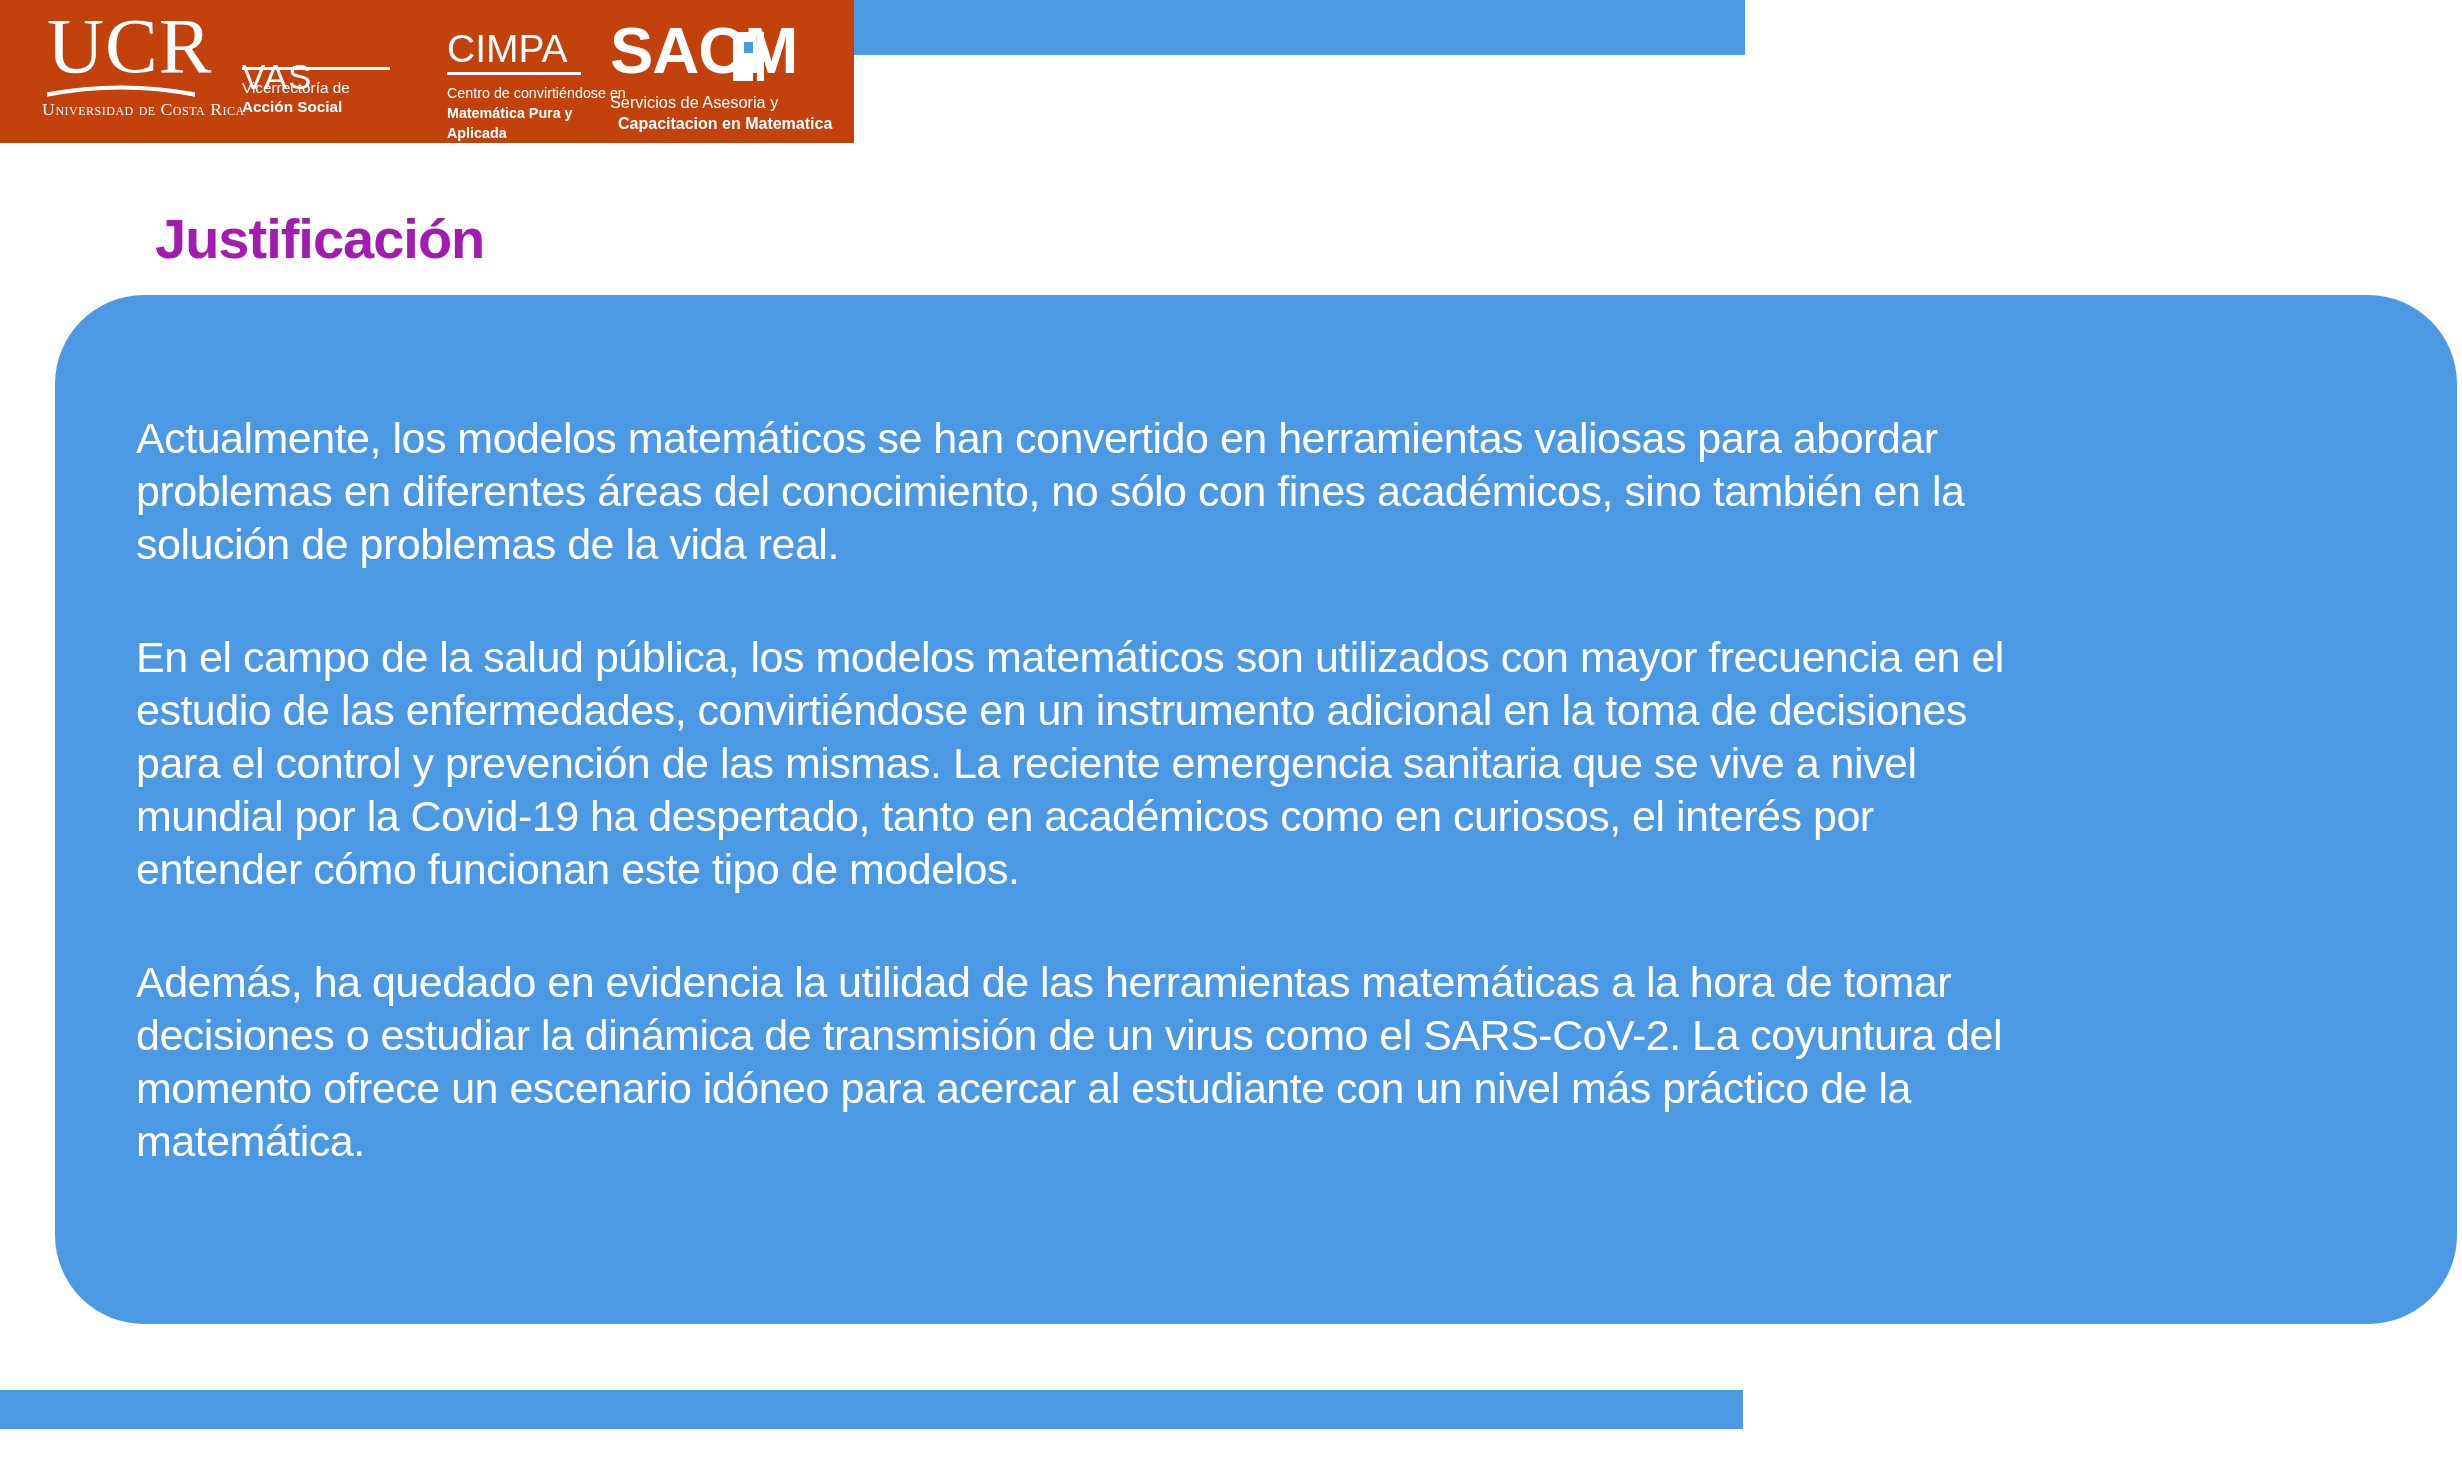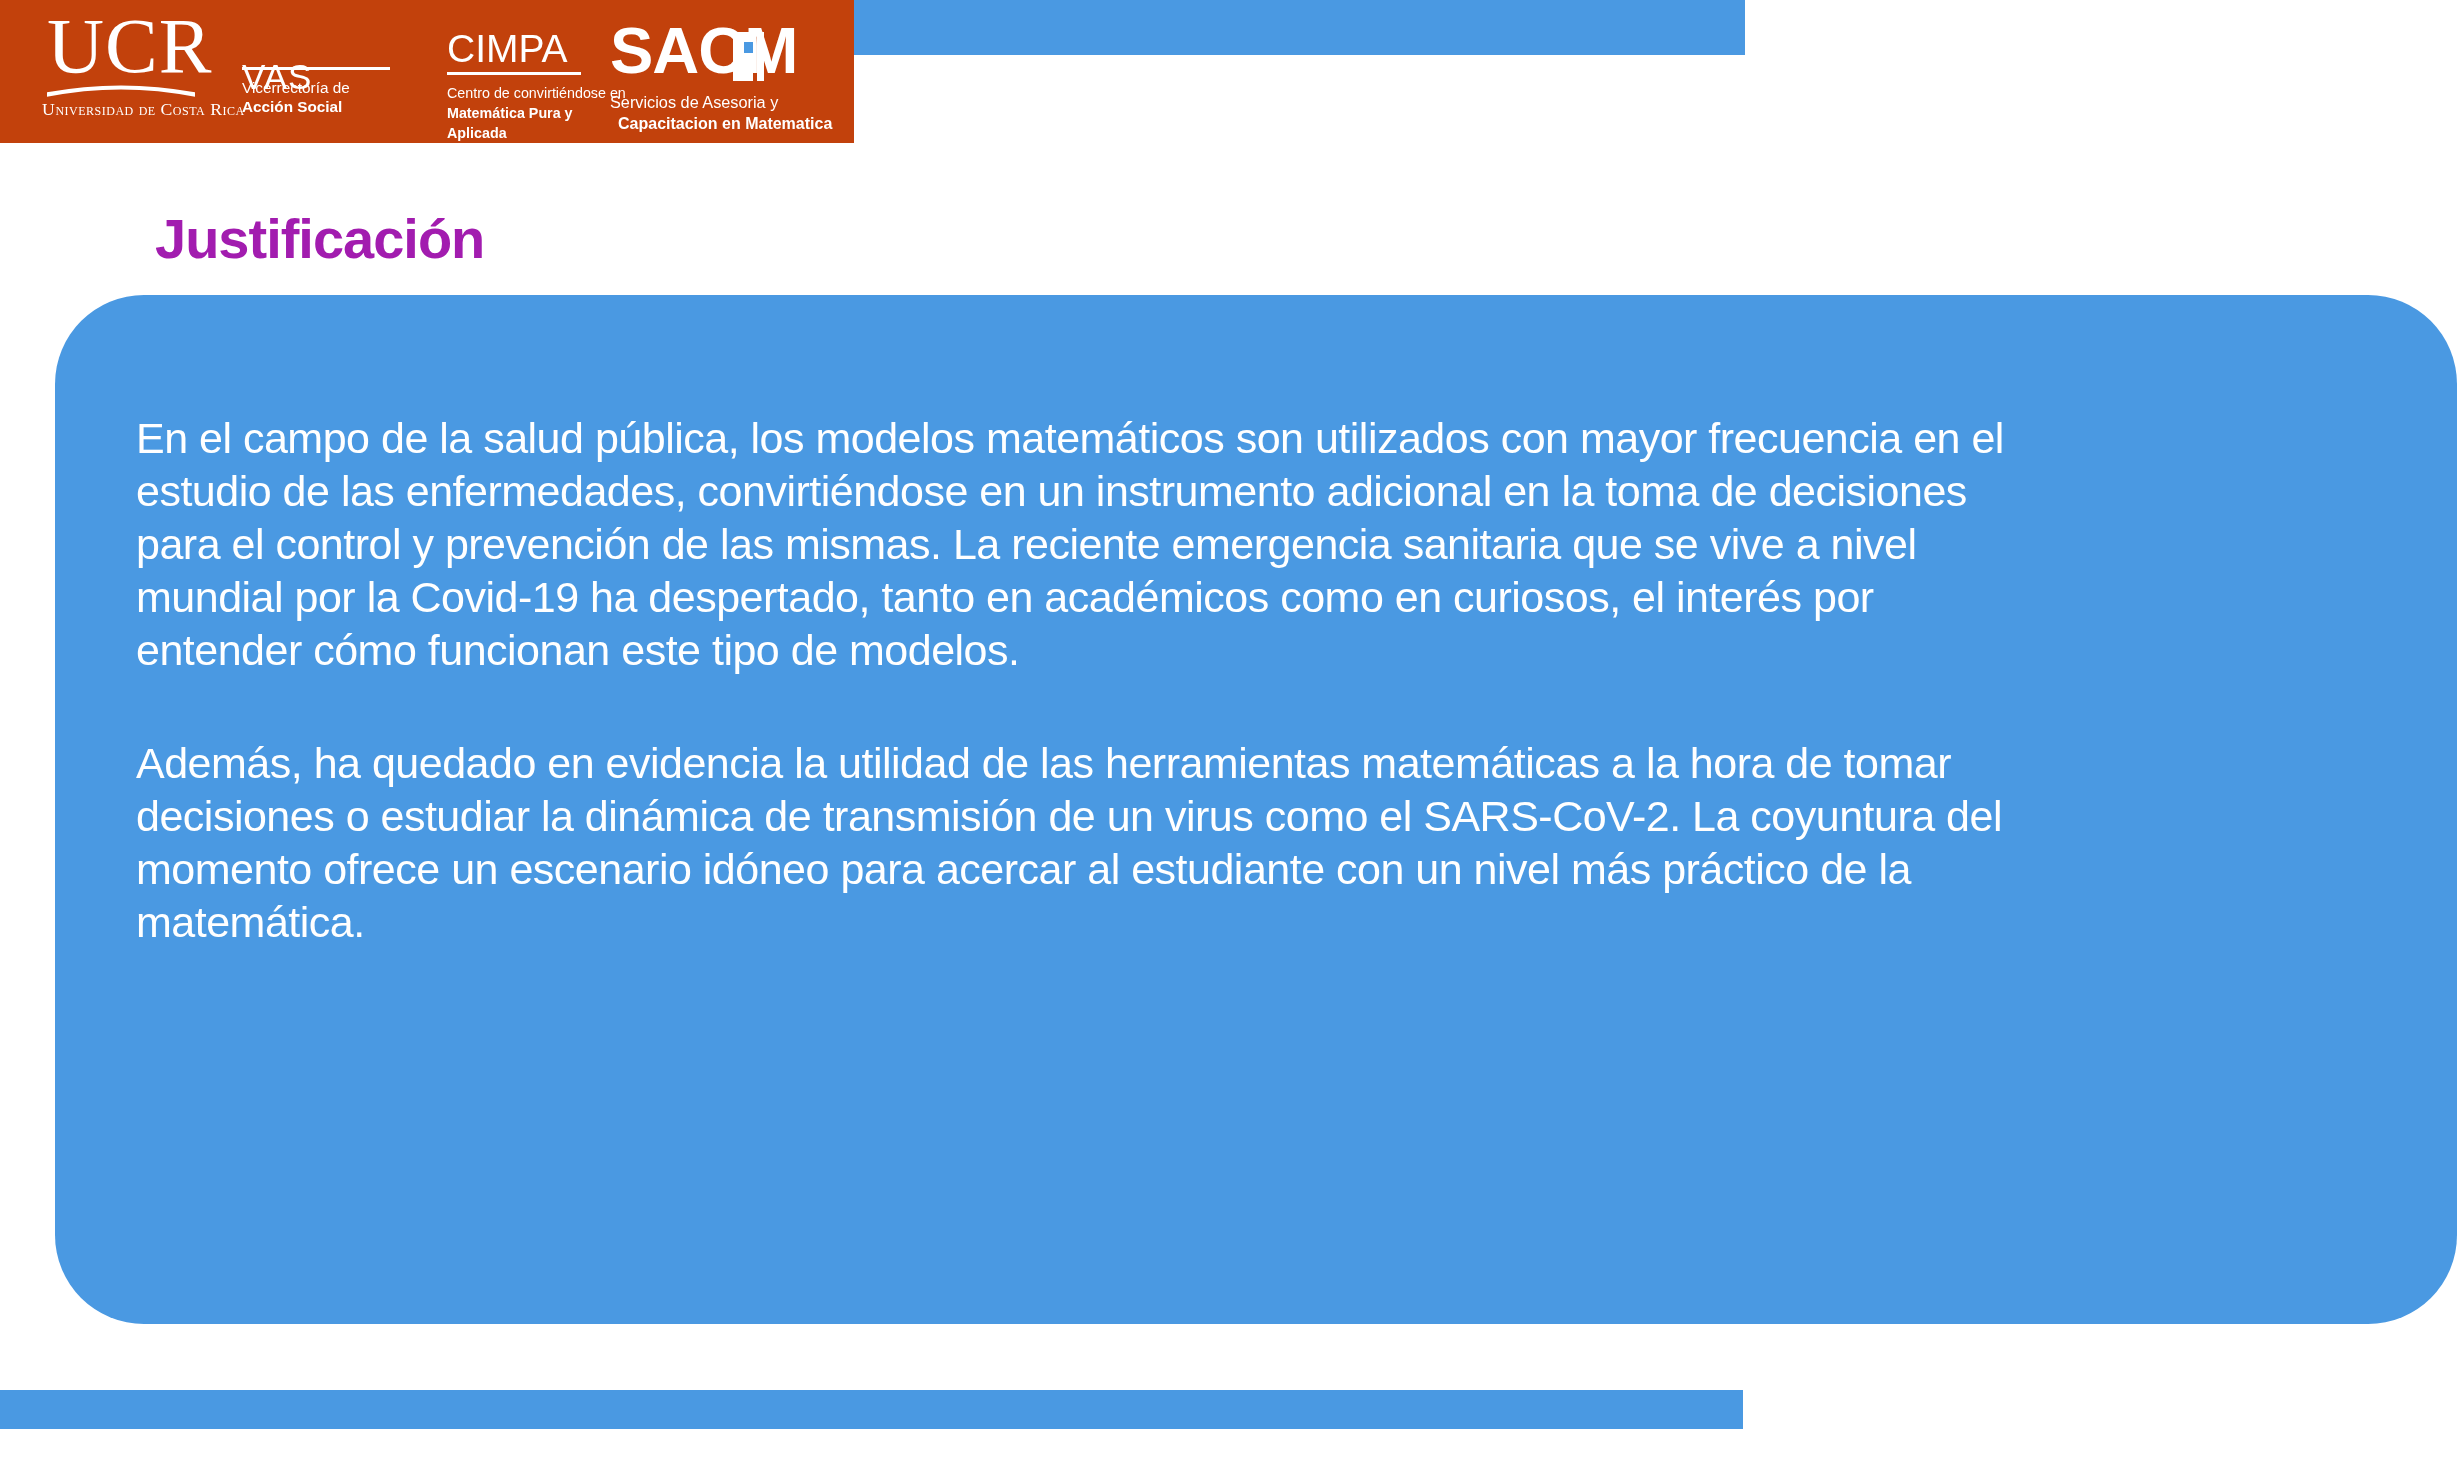--- a/index.html
+++ b/index.html
@@ -105,20 +105,23 @@
     <div class="sacm-sub1">Servicios de Asesoria y</div>
     <div class="sacm-sub2">Capacitacion en Matematica</div>
   </div>
 
 </div>
 <div class="header-strip"></div>
 
 <div class="page-title">Justificación</div>
 
 <div class="card">
+  <p>Actualmente, los modelos matemáticos se han convertido en herramientas valiosas para abordar
+problemas en diferentes áreas del conocimiento, no sólo con fines académicos, sino también en la
+solución de problemas de la vida real.</p>
   <p>En el campo de la salud pública, los modelos matemáticos son utilizados con mayor frecuencia en el
 estudio de las enfermedades, convirtiéndose en un instrumento adicional en la toma de decisiones
 para el control y prevención de las mismas. La reciente emergencia sanitaria que se vive a nivel
 mundial por la Covid-19 ha despertado, tanto en académicos como en curiosos, el interés por
 entender cómo funcionan este tipo de modelos.</p>
   <p>Además, ha quedado en evidencia la utilidad de las herramientas matemáticas a la hora de tomar
 decisiones o estudiar la dinámica de transmisión de un virus como el SARS-CoV-2. La coyuntura del
 momento ofrece un escenario idóneo para acercar al estudiante con un nivel más práctico de la
 matemática.</p>
 </div>

